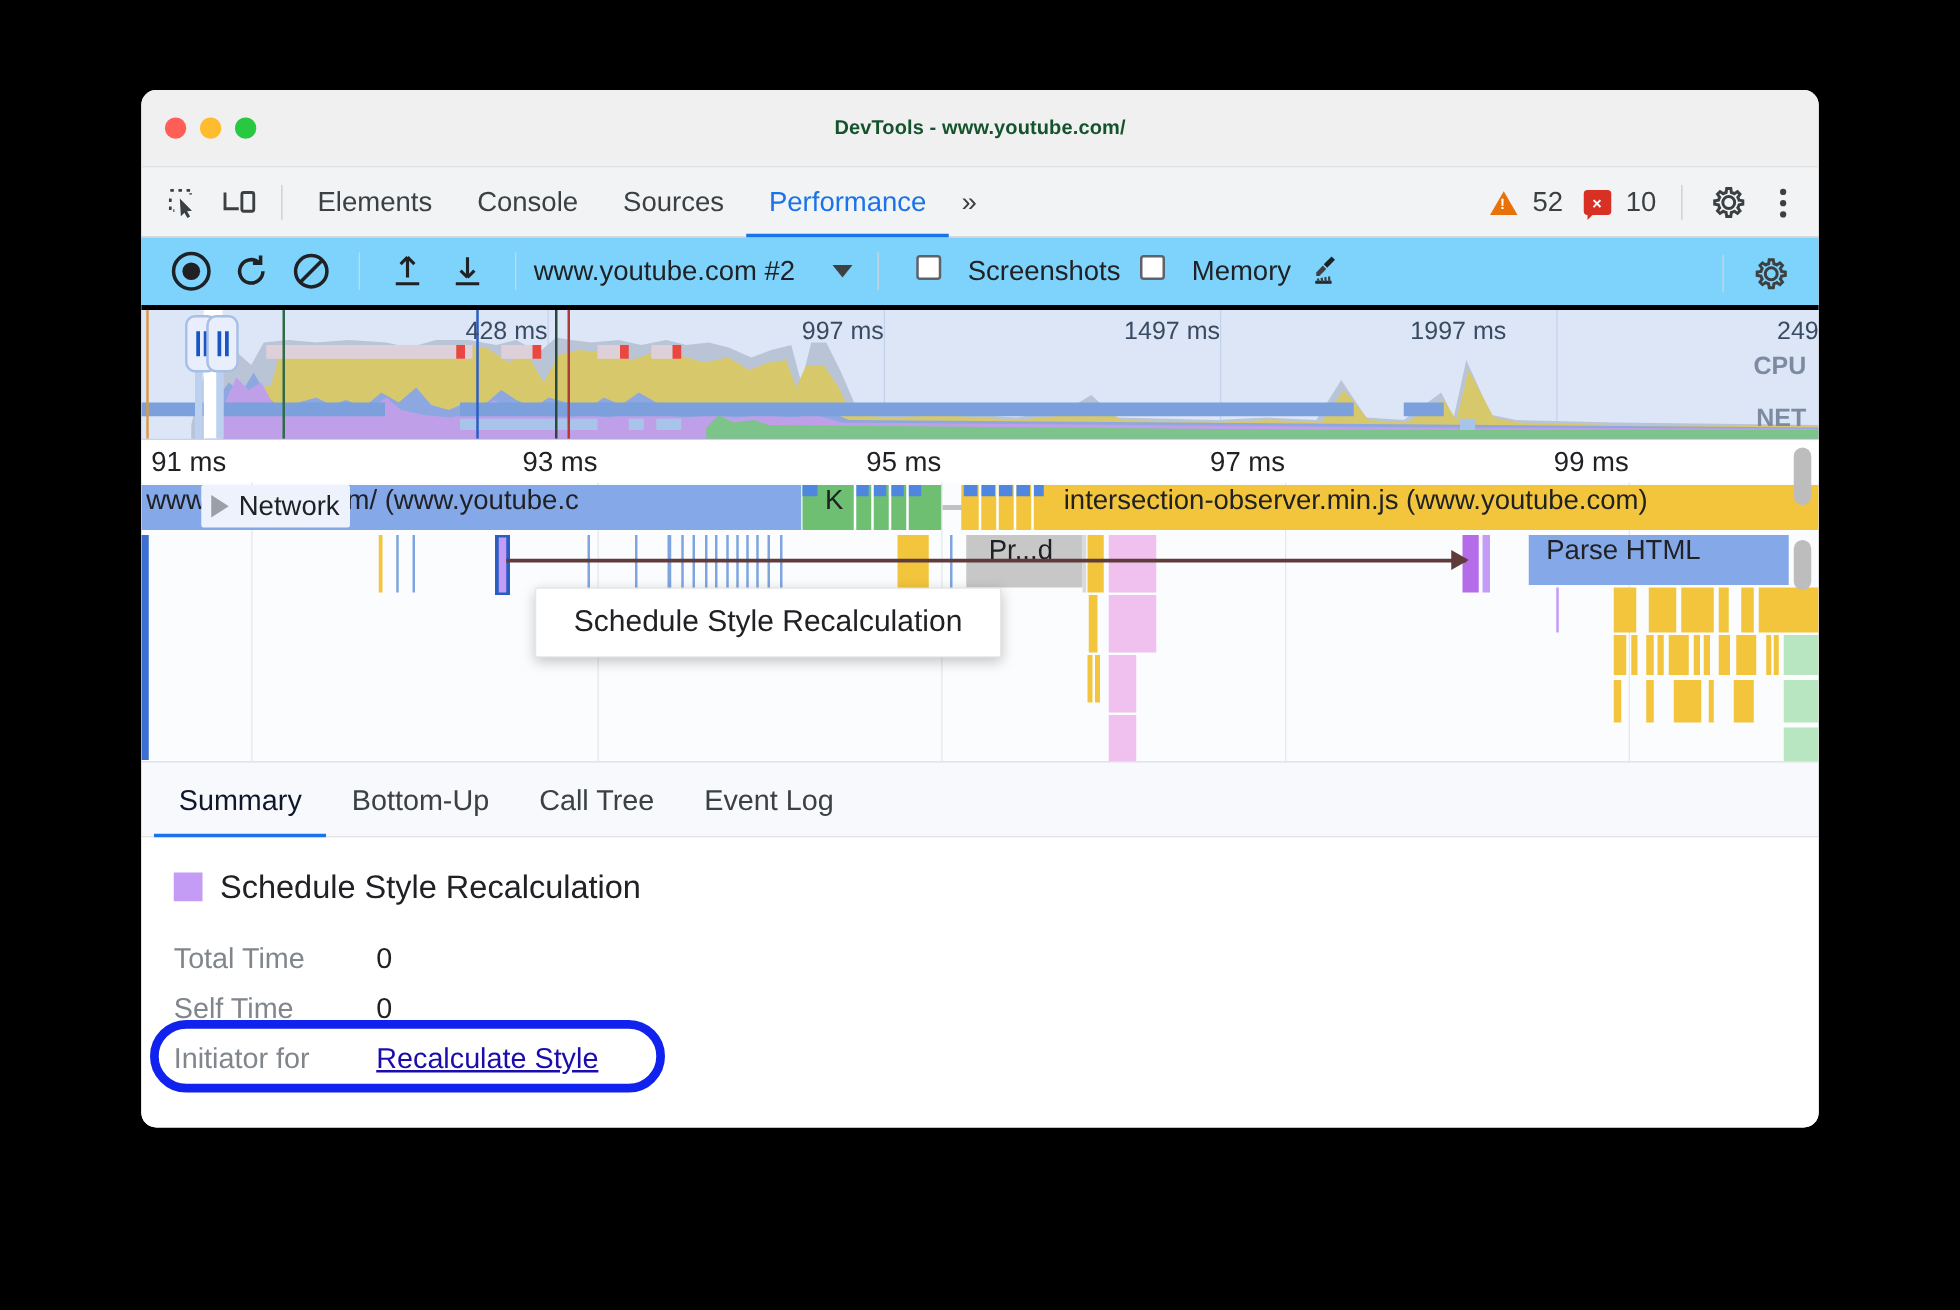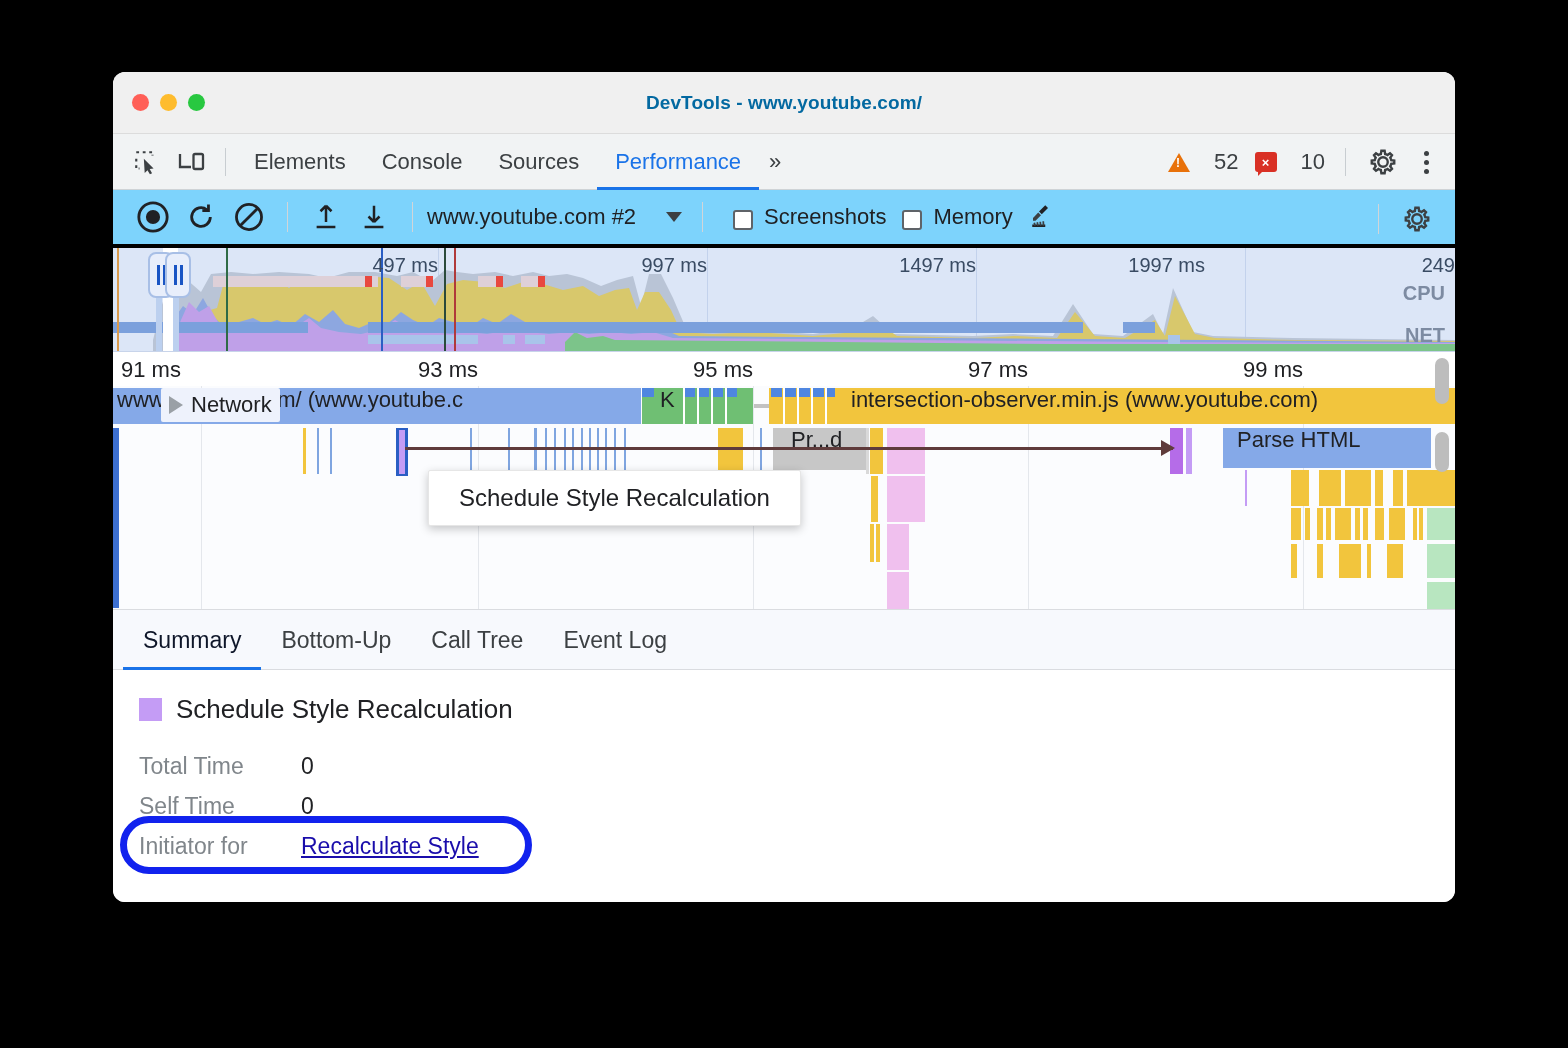--- a/index.html
+++ b/index.html
@@ -26,21 +26,21 @@
     border-bottom: 1px solid #dcdcdc;
     position: relative;
     display: flex; align-items: center; justify-content: center;
   }
   #traffic { position: absolute; left: 19px; top: 22px; display: flex; gap: 11px; }
   .light { width: 17px; height: 17px; border-radius: 50%; }
   .light.red { background: #ff5f57; }
   .light.yellow { background: #febc2e; }
   .light.green { background: #28c840; }
   #window-title {
-    font-size: 19px; font-weight: bold; color: #0369a1;
+    font-size: 16px; font-weight: bold; color: #14532d;
     letter-spacing: 0.1px;
   }
 
   
   #tabbar {
     height: 56px;
     background: #f1f3f4;
     display: flex; align-items: center;
     border-bottom: 1px solid #cfd3d6;
     padding-left: 10px;
@@ -56,21 +56,21 @@
     font-size: 22px; color: #3c4043;
     padding: 0 18px; height: 56px; line-height: 56px;
     cursor: pointer; white-space: nowrap;
   }
   .panel-tab.active { color: #1a73e8; box-shadow: inset 0 -3px 0 #1a73e8; }
   .chev-more { font-size: 22px; color: #3c4043; padding: 0 10px; cursor: pointer; }
   #tabbar-right {
     position: absolute; right: 12px; top: 0; height: 56px;
     display: flex; align-items: center; gap: 4px;
   }
-  .counter { display: flex; align-items: center; gap: 24px; padding: 0 6px; cursor: pointer; }
+  .counter { display: flex; align-items: center; gap: 12px; padding: 0 6px; cursor: pointer; }
   .counter span.num { font-size: 22px; color: #3c4043; }
   .warn-tri {
     width: 0; height: 0;
     border-left: 11px solid transparent;
     border-right: 11px solid transparent;
     border-bottom: 19px solid #e8710a;
     position: relative;
   }
   .warn-tri::after {
     content: "!"; position: absolute; left: -3px; top: 4px;
@@ -96,21 +96,21 @@
     border-bottom: 4px solid #000000;
     padding-left: 16px; position: relative;
   }
   .pt-btn { width: 48px; height: 48px; display:flex; align-items:center; justify-content:center; cursor:pointer; }
   .pt-sep { width: 1px; height: 30px; background: #d2d5d8; margin: 0 14px; }
   #session-select {
     display: flex; align-items: center; gap: 30px; cursor: pointer; padding-right: 6px;
   }
   #session-name { font-size: 22px; color: #202124; }
   .caret-down { width:0;height:0;border-left:8px solid transparent;border-right:8px solid transparent;border-top:10px solid #3c4043; }
-  .cb-wrap { display:flex; align-items:flex-end; gap:11px; cursor:pointer; margin-left: 16px; }
+  .cb-wrap { display:flex; align-items:flex-start; gap:21px; cursor:pointer; margin-left: 16px; }
   .cb-box { width: 20px; height: 20px; border: 2px solid #5f6368; border-radius: 3px; background:#fff; }
   .cb-label { font-size: 22px; color: #202124; }
   #perftoolbar-right { position:absolute; right: 14px; top:0; height:58px; display:flex; align-items:center; }
 
   
   #overview {
     height: 104px; position: relative; background: #dce6f7; overflow: hidden;
     border-bottom: 1px solid #c8d4ea;
   }
   .ov-grid { position:absolute; top:0; bottom:0; width:1px; background:#c3d2ec; }
@@ -366,21 +366,21 @@
     <div class="ov-handle-stem" style="left:60px; top:44px; bottom:0;"></div>
     <div class="ov-handle" style="left:35px;">
         <i></i>
         <i></i>
       </div>
     <div class="ov-handle" style="left:52px;">
         <i></i>
         <i></i>
       </div>
 
-    <div class="ov-tick" style="left:325px">497 ms</div>
+    <div class="ov-tick" style="left:325px">428 ms</div>
     <div class="ov-tick" style="left:594px">997 ms</div>
     <div class="ov-tick" style="left:863px">1497 ms</div>
     <div class="ov-tick" style="left:1092px">1997 ms</div>
     <div class="ov-tick" style="left:1342px">249</div>
 
     <div id="cpu-label">CPU</div>
     <div id="net-label">NET</div>
   </div>
 
   <div id="flame">

